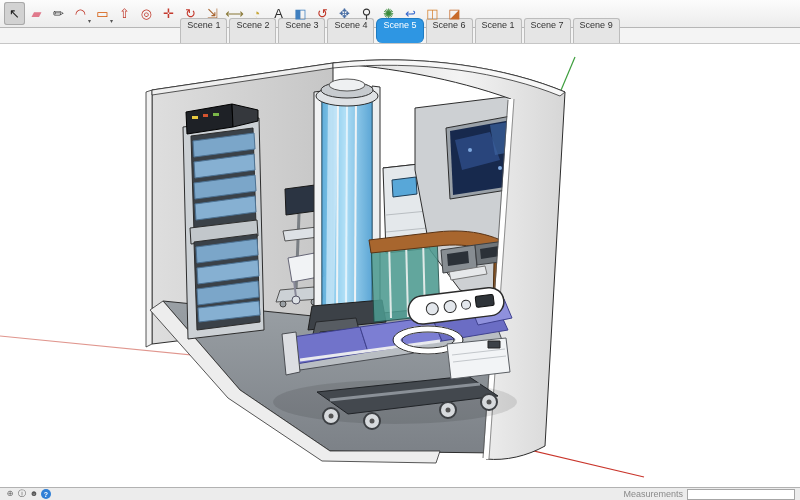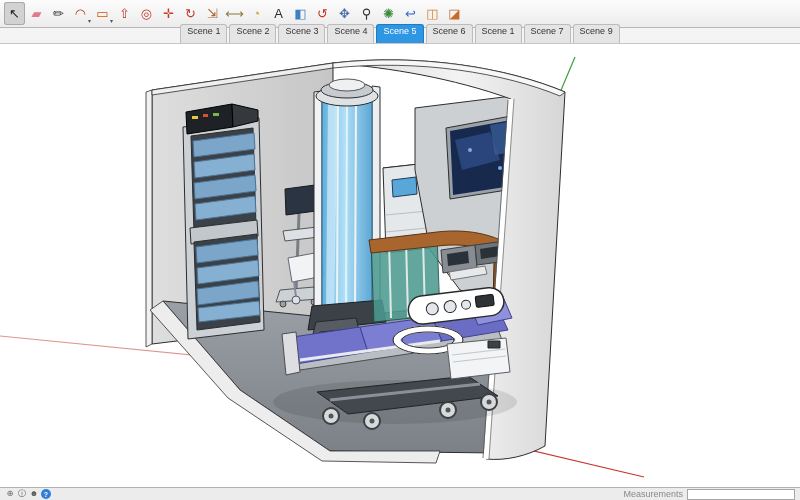--- a/index.html
+++ b/index.html
@@ -11,22 +11,22 @@
            border-bottom:1px solid #b6b6b6;display:flex;align-items:center;padding:0 4px;gap:1px;}
   .tool{width:21px;height:23px;display:flex;align-items:center;justify-content:center;
         border-radius:3px;position:relative;cursor:default;}
   .tool[data-active="true"]{background:#d2d2d2;box-shadow:inset 0 0 0 1px #a9a9a9;}
   .tglyph{font-size:13px;line-height:1;}
   .dd{position:absolute;right:0;bottom:1px;font-size:6px;color:#555;}
   
   .tabbar{height:15px;flex:0 0 15px;background:#f4f4f4;border-bottom:1px solid #c6c6c6;
           display:flex;justify-content:center;align-items:flex-end;gap:2px;}
   .tab{font-size:9px;color:#333;background:#e5e5e5;border:1px solid #bcbcbc;border-bottom:none;
-       padding:1px 6px 5px 6px;border-radius:3px 3px 0 0;line-height:11px;height:12px;cursor:default;}
-  .tab.active{background:#2e96e3;border-color:#1d7bc2;color:#fff;}
+       padding:1px 6px 11px 6px;border-radius:3px 3px 0 0;line-height:11px;height:12px;cursor:default;}
+  .tab.active{background:#2e96e3;border-color:#1d7bc2;color:#fff;border-radius:6px;}
   
   .viewport{flex:1 1 auto;position:relative;background:#ffffff;overflow:hidden;}
   .viewport svg{position:absolute;left:0;top:0;width:800px;height:443px;display:block;}
   
   .statusbar{height:12px;flex:0 0 12px;background:#ececec;border-top:1px solid #b2b2b2;
              display:flex;align-items:center;padding:0 5px;gap:3px;font-size:9px;color:#2e2e2e;}
   .sicons{display:flex;align-items:center;gap:2px;}
   .sicon{width:10px;height:10px;border-radius:50%;display:flex;align-items:center;justify-content:center;
          font-size:8px;line-height:1;color:#555;cursor:default;}
   .sicon.help{background:#2f7fd6;color:#fff;font-weight:bold;font-size:7px;}

